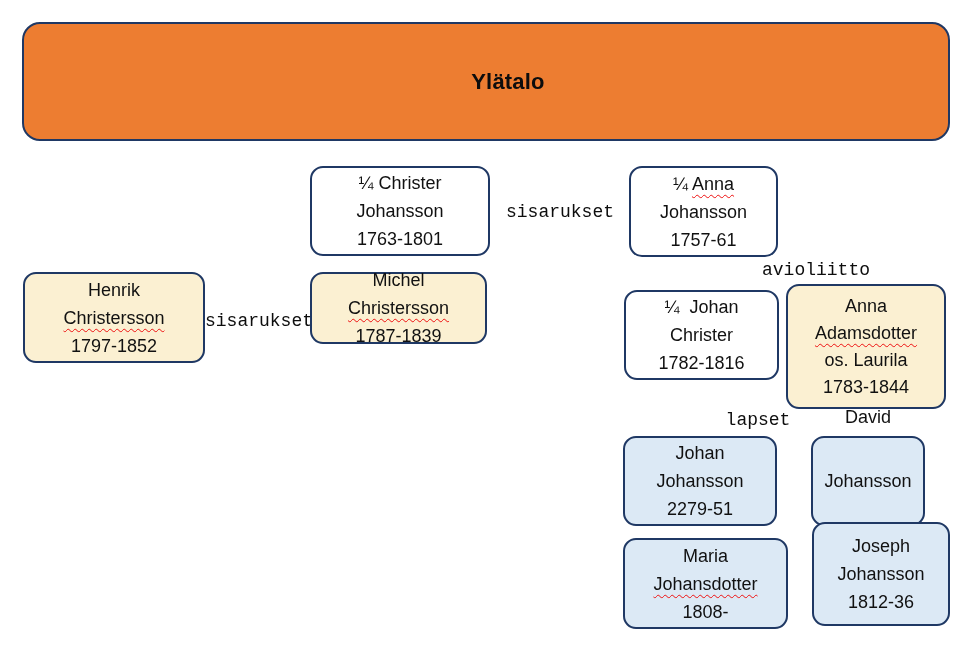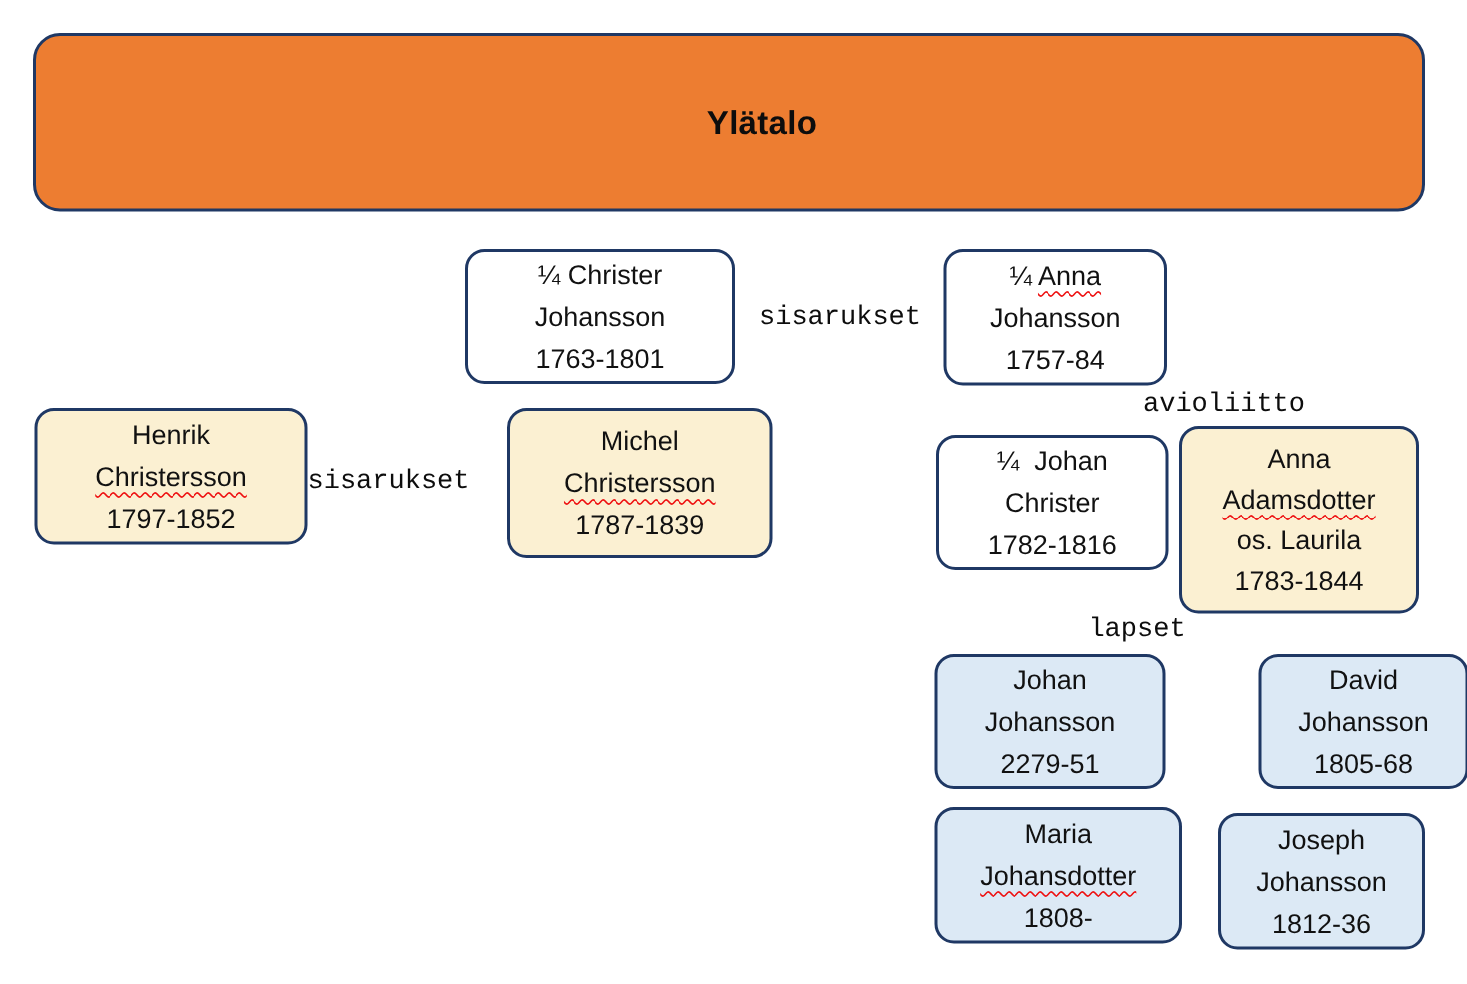--- a/index.html
+++ b/index.html
@@ -42,27 +42,27 @@
     text-decoration-line:underline;
     text-decoration-style:wavy;
     text-decoration-color:#EE1111;
     text-decoration-thickness:1px;
     text-underline-offset:4px;
   }
   
   #node-christer{left:310px;top:166px;width:180px;height:90px;}
   #node-matts   {left:629px;top:166px;width:149px;height:91px;}
   #node-henrik  {left:23px; top:272px;width:182px;height:91px;}
-  #node-michel  {left:310px;top:272px;width:177px;height:100px;margin-left:28px;}
+  #node-michel  {left:310px;top:272px;width:177px;height:72px;}
   #node-johan   {left:624px;top:290px;width:155px;height:90px;}
   #node-anna    {left:786px;top:284px;width:160px;height:125px;line-height:27px;text-align:right;}
   #node-adam    {left:623px;top:436px;width:154px;height:90px;}
-  #node-david   {left:839px;top:436px;width:140px;height:90px;}
+  #node-david   {left:811px;top:436px;width:114px;height:90px;gap:36px;}
   #node-maria   {left:623px;top:538px;width:165px;height:91px;}
-  #node-joseph  {left:812px;top:542px;width:138px;height:91px;}
+  #node-joseph  {left:812px;top:522px;width:138px;height:104px;}
   
   .rel-label{
     position:absolute;
     font-size:18px;color:#0d0d0d;
     text-align:center;
     font-family:Liberation Mono, monospace;
   }
   #label-sisarukset-top {left:498px;top:202px;width:124px;}
   #label-sisarukset-left{left:205px;top:311px;width:105px;}
   #label-avioliitto     {left:762px;top:260px;width:96px;}
@@ -81,21 +81,21 @@
     <span class="ln">¼ Christer</span>
     <span class="ln">Johansson</span>
     <span class="ln">1763-1801</span>
   </div>
 
   <div class="rel-label" id="label-sisarukset-top">sisarukset</div>
 
   <div class="node fill-white" id="node-matts">
     <span class="ln"><span>¼ </span><span class="squiggle">Anna</span></span>
     <span class="ln">Johansson</span>
-    <span class="ln">1757-84</span>
+    <span class="ln">1757-61</span>
   </div>
 
   <div class="rel-label" id="label-avioliitto">avioliitto</div>
 
   <div class="node fill-cream" id="node-henrik">
     <span class="ln">Henrik</span>
     <span class="ln squiggle">Christersson</span>
     <span class="ln">1797-1852</span>
   </div>
 

